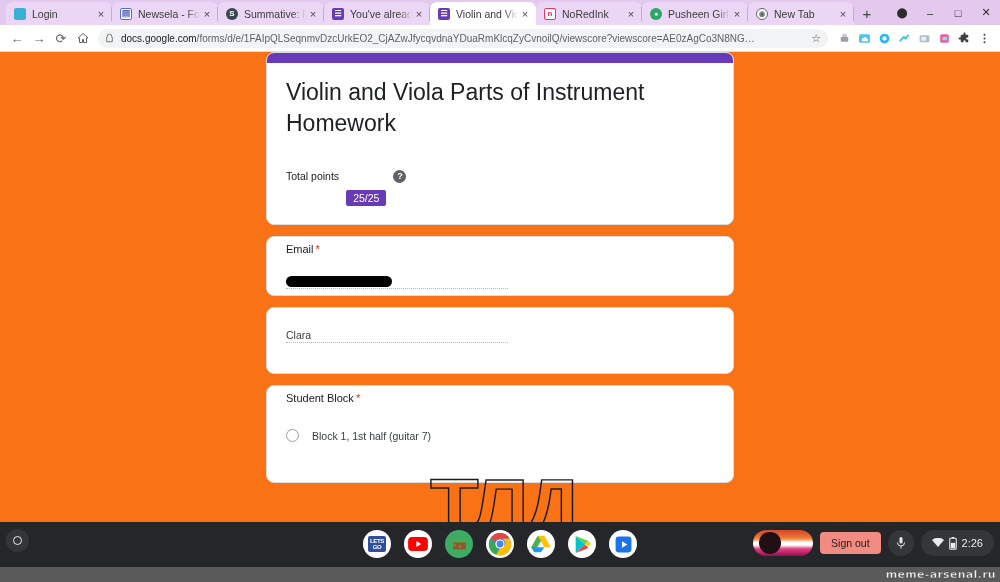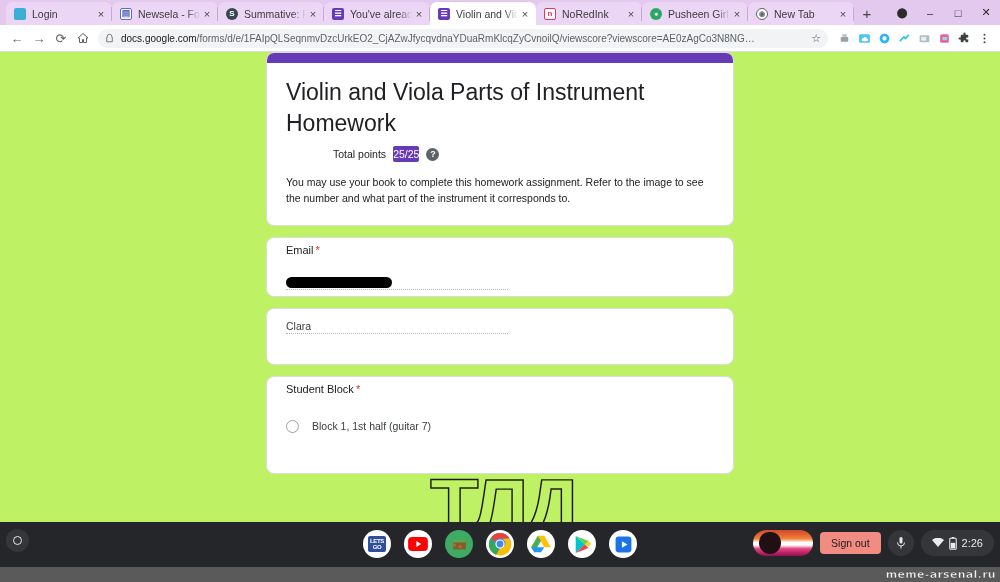--- a/index.html
+++ b/index.html
@@ -116,21 +116,21 @@
   .extn {
     width: 19px; height: 19px; flex: 0 0 19px;
     display: flex; align-items: center; justify-content: center;
     margin-left: 1px;
   }
 
   
   #viewport {
     position: relative;
     height: 470px;
-    background: #bef264;
+    background: #f97316;
     overflow: hidden;
   }
   #formcol {
     position: absolute; left: 266px; top: 0;
     width: 468px;
   }
   .card {
     background: #ffffff;
     border: 1px solid #dadce0;
     border-radius: 8px;
@@ -146,25 +146,25 @@
   #headerbody { padding: 14px 19px 18px 19px; }
   #formtitle {
     font-size: 23px; line-height: 1.33;
     color: #202124; font-weight: 400;
     letter-spacing: 0px;
   }
   #pointsrow {
     display: flex; align-items: center;
     margin-top: 8px; gap: 7px;
   }
-  #pointslabel { font-size: 10.5px; color: #202124; margin-left: 47px; }
+  #pointslabel { font-size: 10.5px; color: #202124; }
   #pointsbadge {
     background: #673ab7; color: #ffffff;
     font-size: 10.5px;
-    padding: 2px 0; border-radius: 2px;
+    padding: 2px 7px; border-radius: 2px; margin-top: 44px;
   }
   #helpicon {
     width: 13px; height: 13px; border-radius: 50%;
     background: #5f6368; color: #fff;
     font-size: 9px; font-weight: bold;
     display: flex; align-items: center; justify-content: center;
   }
   #formdesc {
     margin-top: 13px;
     font-size: 10.5px; line-height: 1.5;
@@ -445,33 +445,32 @@
 
         <div class="card" id="headercard">
           <div id="purplebar"></div>
           <div id="headerbody">
             <div id="formtitle">Violin and Viola Parts of Instrument Homework</div>
             <div id="pointsrow">
               <span id="pointslabel">Total points</span>
               <span id="pointsbadge">25/25</span>
               <span id="helpicon">?</span>
             </div>
-            <div id="formdesc">You may use your book to complete this homework assignment. Refer to the image to see the number and what part of the instrument it corresponds to.</div>
           </div>
         </div>
 
         <div class="card">
           <div class="qlabel"><span>Email</span><span class="req">*</span></div>
           <div class="answerline">
             <div id="redaction"></div>
           </div>
         </div>
 
         <div class="card" style="padding-bottom:30px">
-          <div class="answerline" style="margin-top:3px">
+          <div class="answerline" style="margin-top:13px">
             <span class="answertext">Clara</span>
           </div>
         </div>
 
         <div class="card" style="padding-bottom:40px">
           <div class="qlabel"><span>Student Block</span><span class="req">*</span></div>
 
           <div class="radio-opt" style="margin-top:25px">
             <span class="radio-circle"></span>
             <span class="radio-label">Block 1, 1st half (guitar 7)</span>

